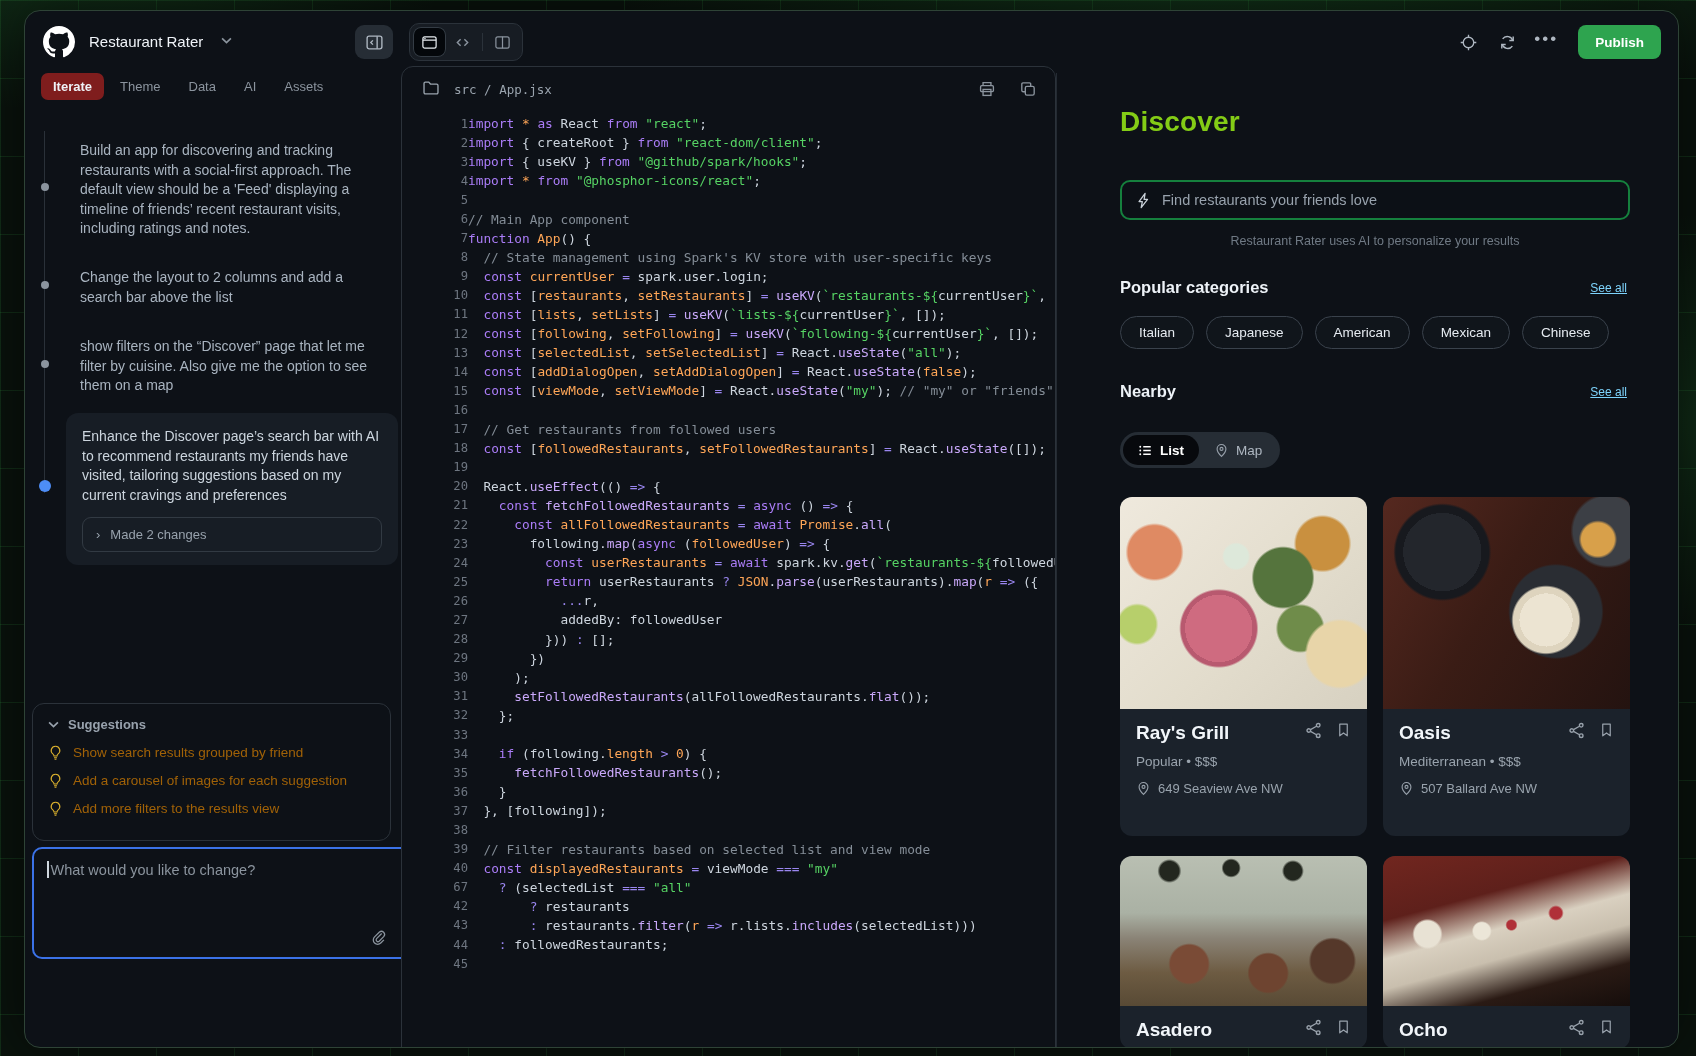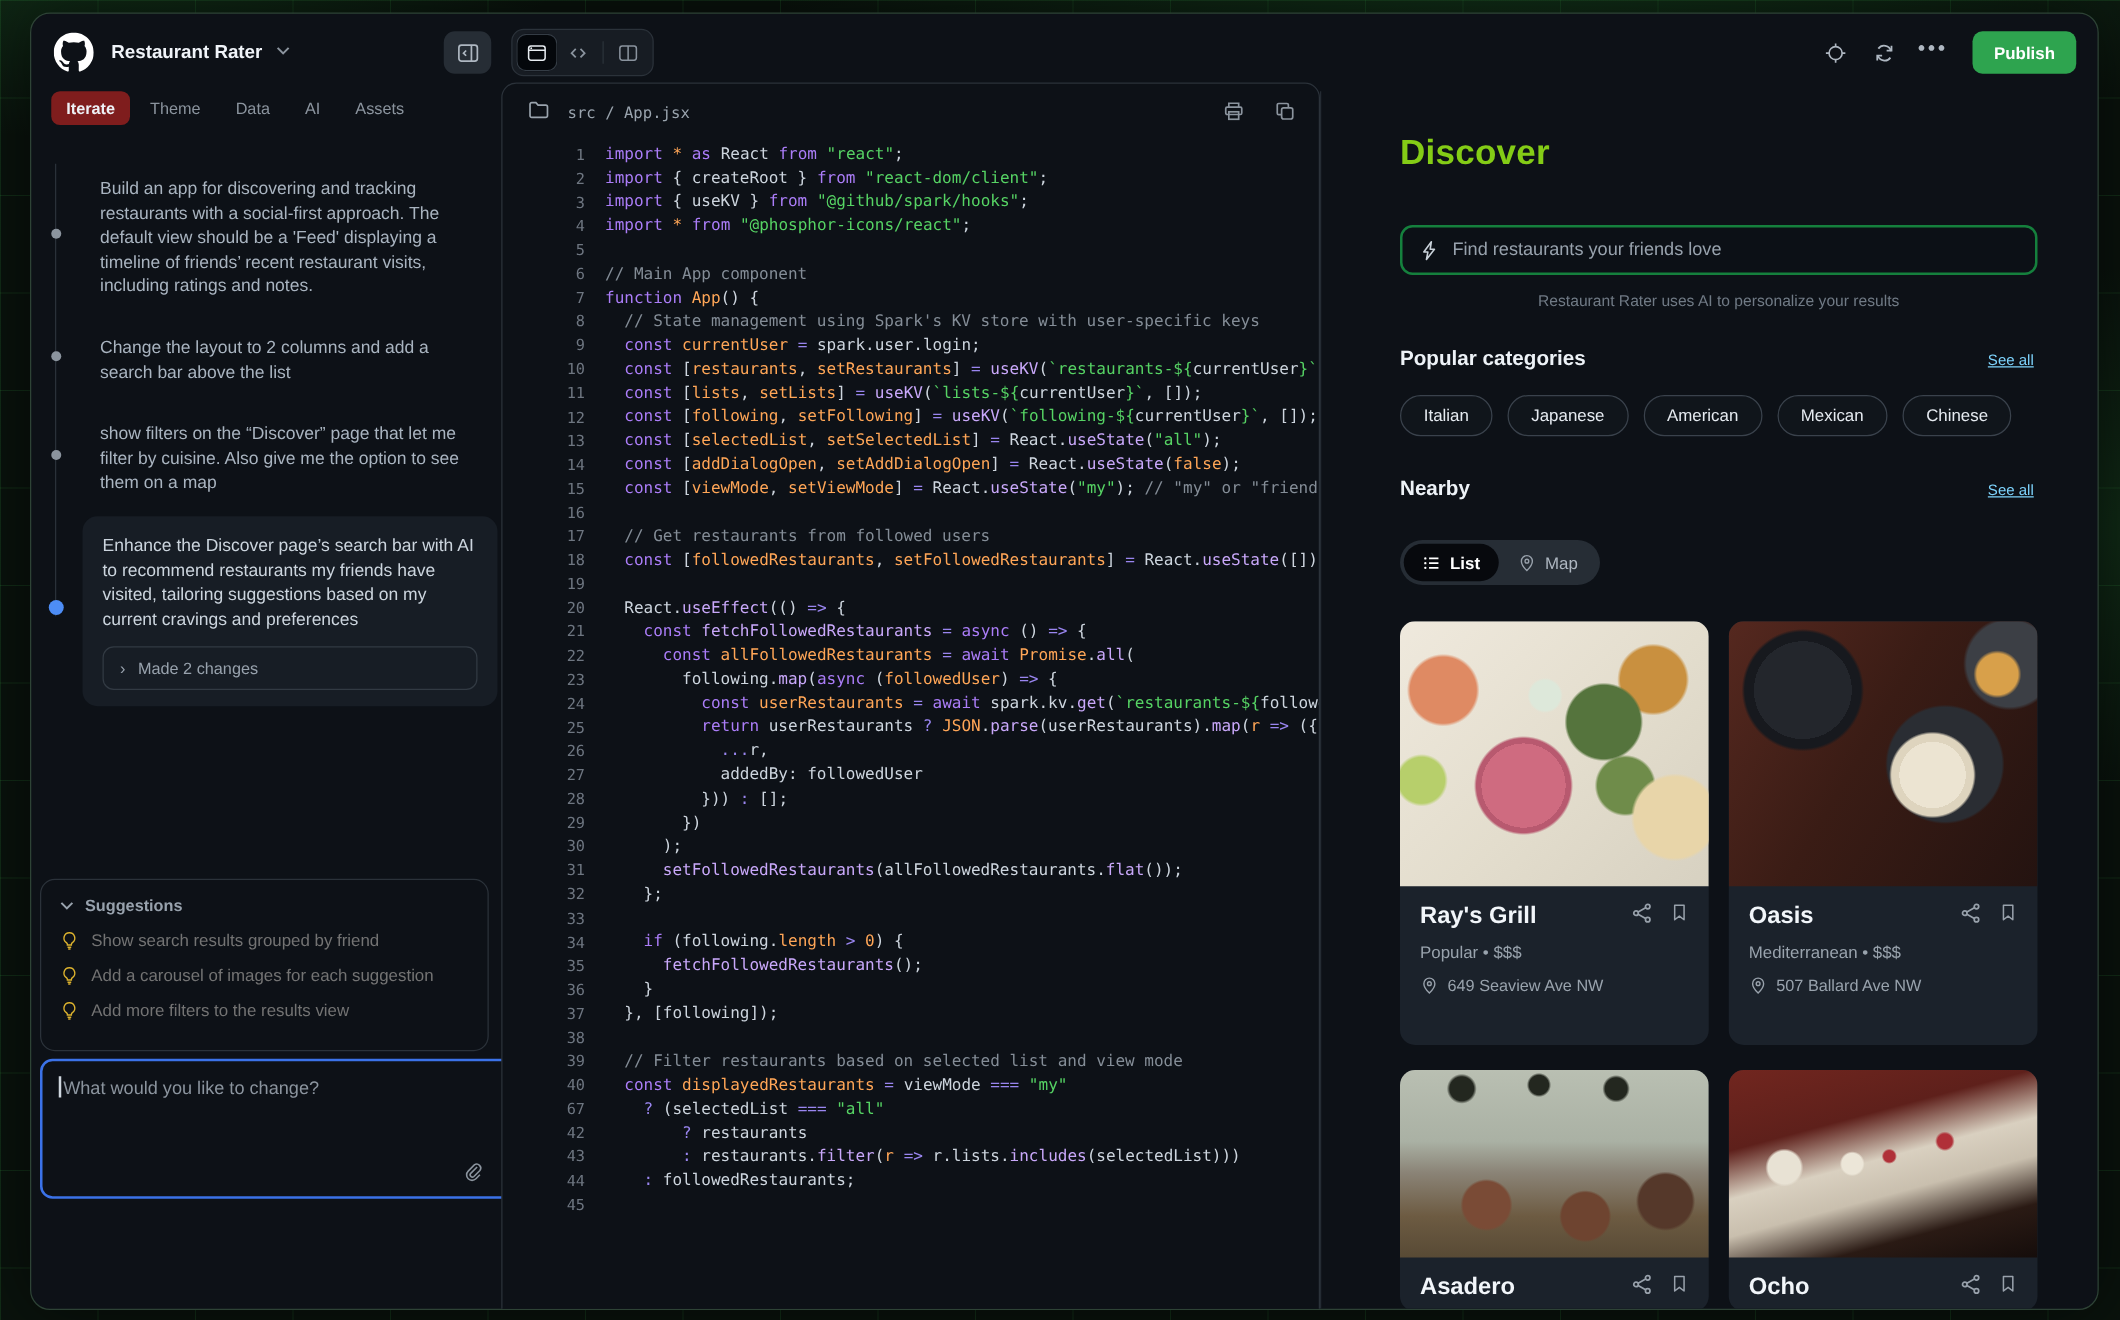--- a/index.html
+++ b/index.html
@@ -14,21 +14,21 @@
       linear-gradient(90deg, rgba(63,185,80,.16) 1px, transparent 1px);
     background-size:auto,auto,auto,78px 78px,78px 78px;}
   .window{position:absolute;left:24px;top:10px;width:1655px;height:1038px;background:#0d1117;
     border:1px solid #2e4336;border-radius:16px;overflow:hidden;box-shadow:0 0 60px rgba(0,0,0,.6)}
   .abs{position:absolute}
   button{background:none;border:none;cursor:pointer;font-family:inherit}
   svg{display:block}
 
   
   .logo{left:18px;top:15px;width:32px;height:32px}
-  .app-name{left:64px;top:22px;font-size:15px;font-weight:700;color:#f0f4f9}
+  .app-name{left:64px;top:22px;font-size:15px;font-weight:400;color:#f0f4f9}
   .title-caret{left:196px;top:26px}
   .sb-toggle{left:330px;top:14px;width:38px;height:34px;background:#262d35;border-radius:9px;display:flex;align-items:center;justify-content:center}
   .view-switch{left:384px;top:12px;height:38px;background:#171c23;border:1px solid #2b323a;border-radius:10px;display:flex;align-items:center;padding:0 3px}
   .vs-btn{width:33px;height:30px;border-radius:8px;display:flex;align-items:center;justify-content:center}
   .vs-btn.active{background:#04070b;box-shadow:0 0 0 1px #343c45 inset}
   .vs-div{width:1px;height:18px;background:#2b323a;margin:0 3px}
   .topbar-right{right:17px;top:14px;display:flex;align-items:center;gap:9px}
   .tb-icon{width:30px;height:30px;display:flex;align-items:center;justify-content:center}
   .dots{color:#aeb7c1;font-size:17px;letter-spacing:2px;padding-bottom:6px}
   .publish{height:34px;padding:0 17px;background:#2ea44f;border-radius:8px;color:#fff;font-size:13.5px;font-weight:700;margin-left:8px}
@@ -40,35 +40,35 @@
   .tline{left:19px;top:120px;width:1px;height:362px;background:#2a3139}
   .dot{left:16px;width:8px;height:8px;border-radius:50%;background:#8b949e}
   .d1{top:172px}.d2{top:270px}.d3{top:349px}
   .dot-blue{left:14px;top:469px;width:12px;height:12px;background:#4d8df6}
   .msg{left:55px;width:298px;color:#a9b4c0;font-size:14px;line-height:19.5px}
   .m1{top:130px}.m2{top:257px}.m3{top:326px}
   .msg-card{left:41px;top:402px;width:332px;background:#171d25;border-radius:12px;padding:14px 16px 13px;color:#ccd5de;font-size:14px;line-height:19.5px}
   .mc-btn{margin-top:12px;width:100%;height:35px;border:1px solid #323a43;border-radius:9px;display:flex;align-items:center;gap:10px;padding:0 13px;color:#98a2ad;font-size:13px}
   .sugs{left:7px;top:692px;width:359px;height:138px;border:1px solid #2b323a;border-radius:12px;padding:13px 15px;background:#0d1117}
   .sug-head{display:flex;align-items:center;gap:9px;color:#98a2ad;font-size:13px;font-weight:600}
-  .sug-item{display:flex;align-items:center;gap:10px;margin-top:13px;color:#737373;font-size:13.5px}
+  .sug-item{display:flex;align-items:center;gap:10px;margin-top:13px;color:#a16207;font-size:13.5px}
   .composer{left:7px;top:836px;width:403px;height:112px;border:2px solid #3b72e8;border-radius:10px;background:#0d1117;padding:12px 13px;color:#8b949e;font-size:14.5px}
   .caret-bar{display:inline-block;width:1.5px;height:17px;background:#cfd7df;vertical-align:-3px;margin-right:2px}
   .comp-icons{position:absolute;right:12px;bottom:11px;display:flex;gap:17px}
 
   
   .editor{left:376px;top:55px;width:655px;height:983px;border:1px solid #2b323a;border-radius:12px 12px 0 0;background:#0d1117;overflow:hidden}
   .ed-folder{left:20px;top:12px}
   .ed-path{left:52px;top:15px;font-family:"DejaVu Sans Mono",monospace;font-size:12.5px;color:#9aa4ae}
   .ed-print{right:59px;top:13px}
   .ed-copy{right:18px;top:13px}
   .codewrap{position:absolute;left:0;right:0;top:47px;bottom:0;overflow:hidden;font-family:"DejaVu Sans Mono",monospace;font-size:12.8px}
   .cl{display:flex;align-items:center;height:19.1px;white-space:pre}
   .ln{flex:none;width:66px;text-align:right;color:#6e7681;font-size:12.2px}
-  .ct{margin-left:16px}
+  .ct{}
   .tk-kw{color:#ab7df8}.tk-o{color:#9a86f0}.tk-s{color:#56d364}.tk-v{color:#ffa657}
   .tk-n{color:#ffa657}.tk-f{color:#c9a8fa}.tk-c{color:#848d97}.tk-t{color:#cdd5de}
 
   
   .preview{position:absolute;left:1031px;top:62px;right:0;bottom:0;border-left:1px solid #242b33;overflow:hidden}
   .pv-title{left:63px;top:33px;font-size:28px;font-weight:700;color:#84cc16;letter-spacing:.2px}
   .search{left:63px;top:107px;width:510px;height:40px;border:2px solid #15803d;border-radius:10px;background:#0c1016;display:flex;align-items:center}
   .search svg{margin:0 10px 0 13px}
   .search-ph{color:#98a2ad;font-size:14.5px}
   .ai-note{left:63px;top:161px;width:510px;text-align:center;font-size:12.5px;color:#707a85}

